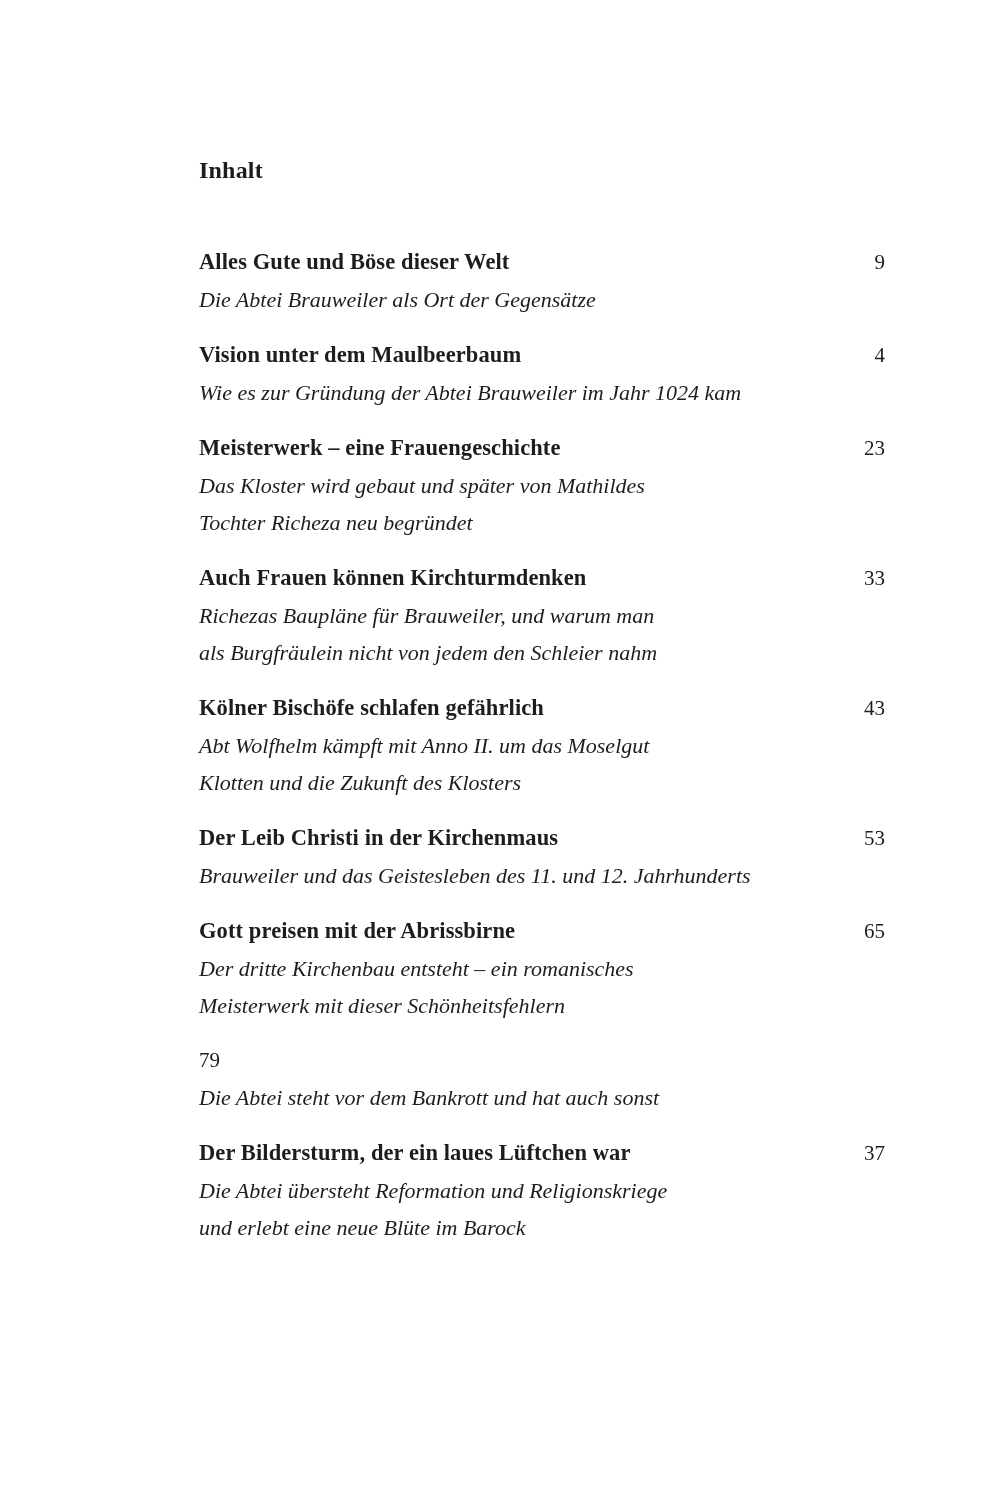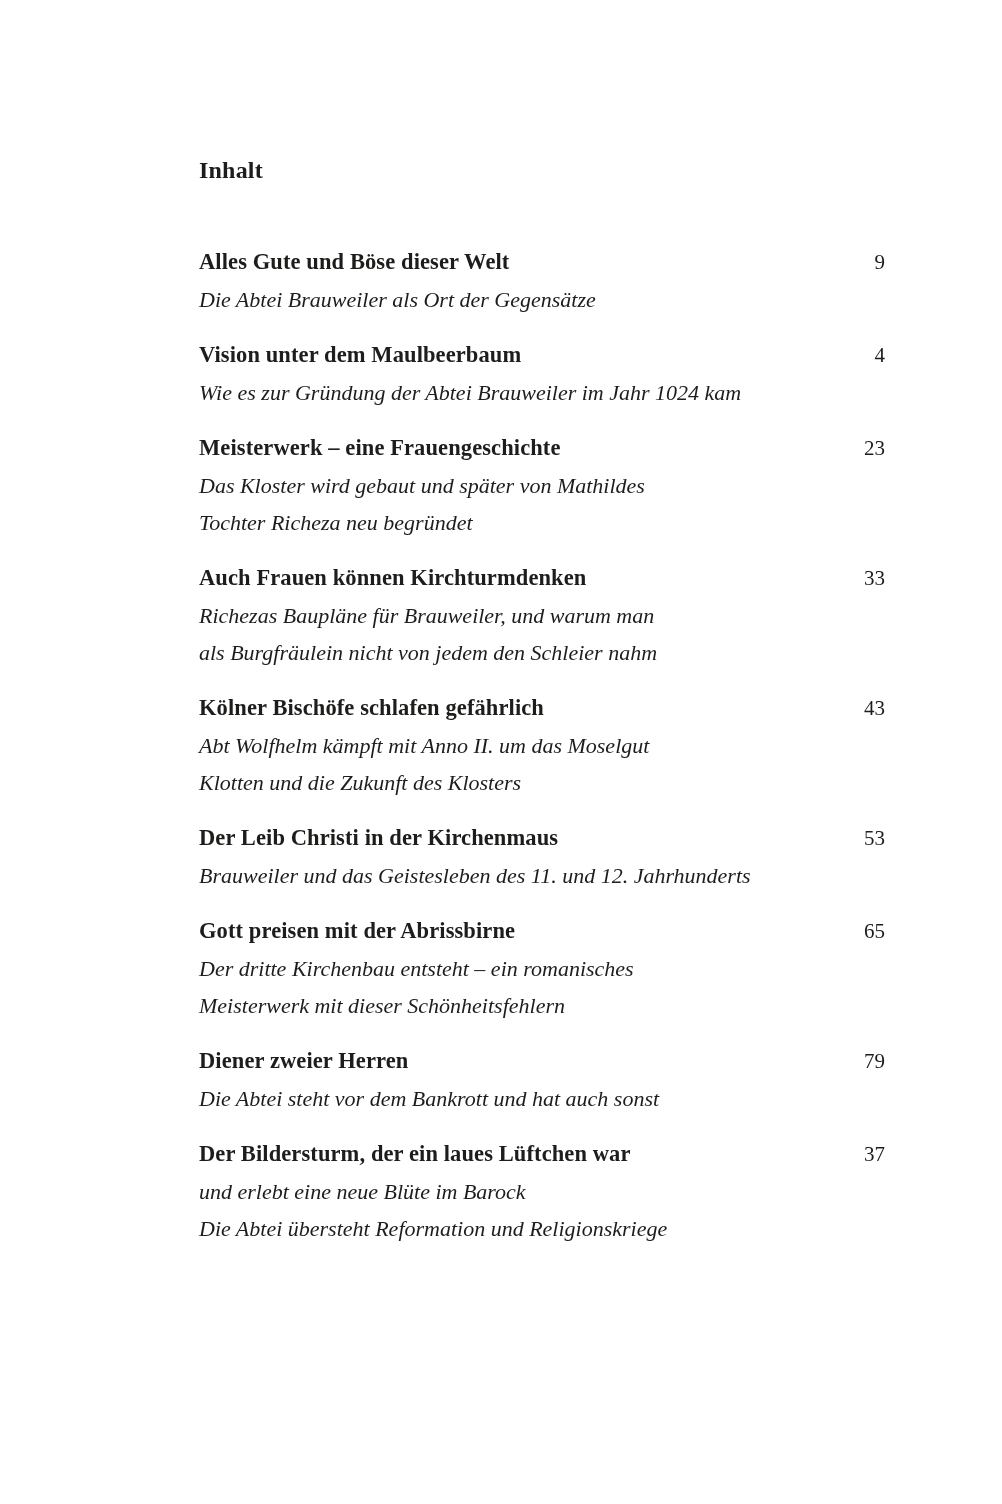--- a/index.html
+++ b/index.html
@@ -137,33 +137,32 @@
       <span class="entry-page">65</span>
     </div>
     <div class="entry-subtitle">
             <div>Der dritte Kirchenbau entsteht – ein romanisches</div>
             <div>Meisterwerk mit dieser Schönheitsfehlern</div>
           </div>
   </div>
 
   <div class="entry">
     <div class="entry-head">
-      <span class="entry-title">Diener zweier Herren</span>
       <span class="entry-page">79</span>
     </div>
     <div class="entry-subtitle">
             <div>Die Abtei steht vor dem Bankrott und hat auch sonst</div>
           </div>
   </div>
 
   <div class="entry">
     <div class="entry-head">
       <span class="entry-title">Der Bildersturm, der ein laues Lüftchen war</span>
       <span class="entry-page">37</span>
     </div>
     <div class="entry-subtitle">
+            <div>Die Abtei übersteht Reformation und Religionskriege</div>
             <div>und erlebt eine neue Blüte im Barock</div>
-            <div>Die Abtei übersteht Reformation und Religionskriege</div>
           </div>
   </div>
 </div>
   </div>
 </div>
 
 </body></html>

